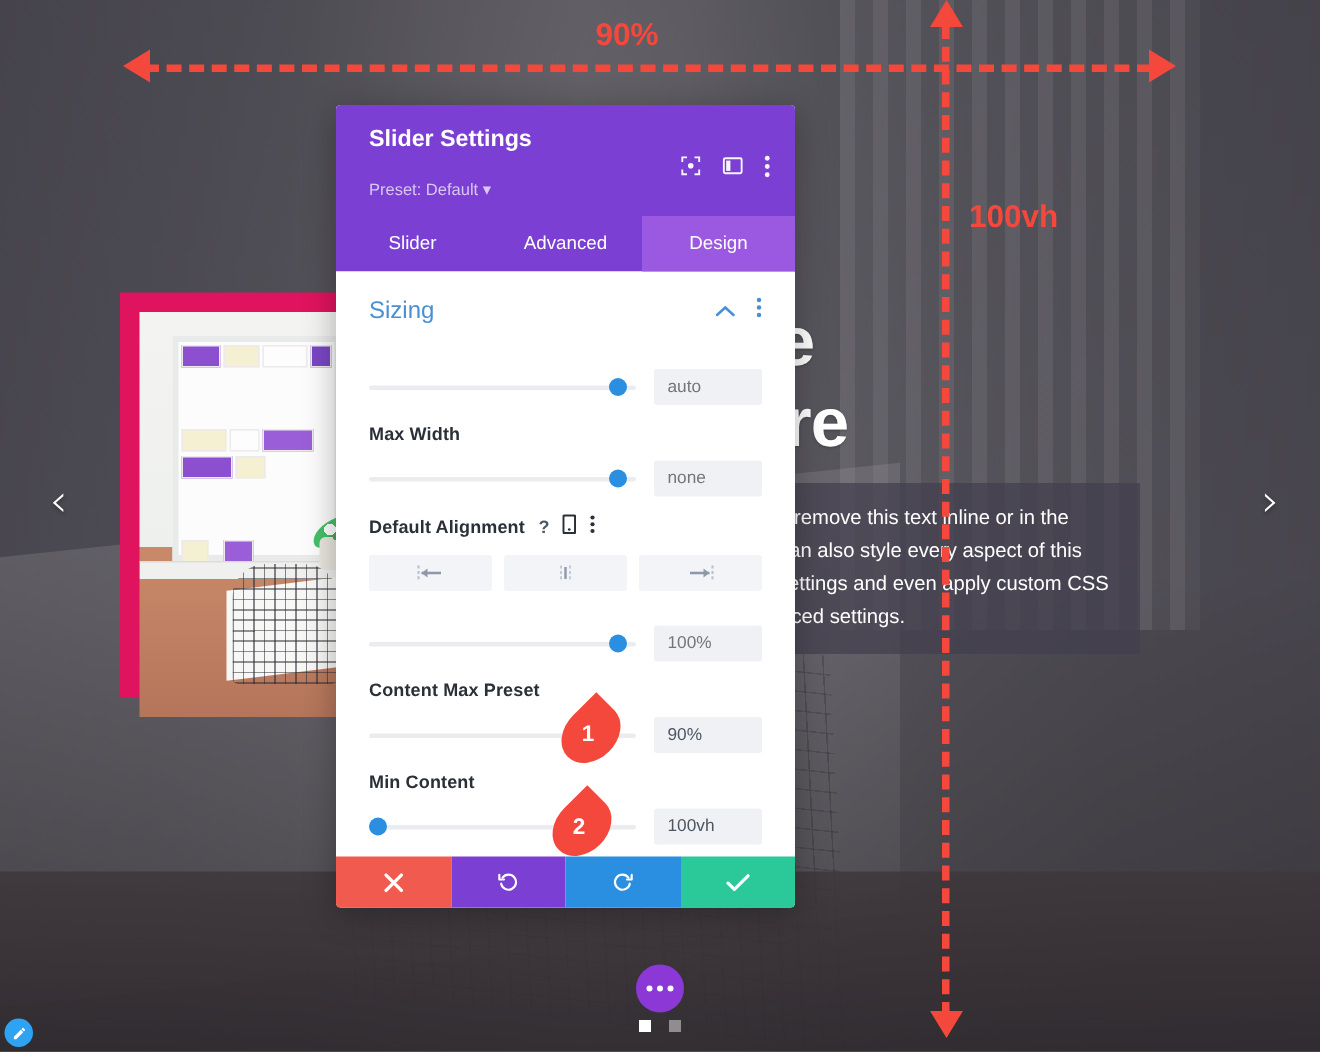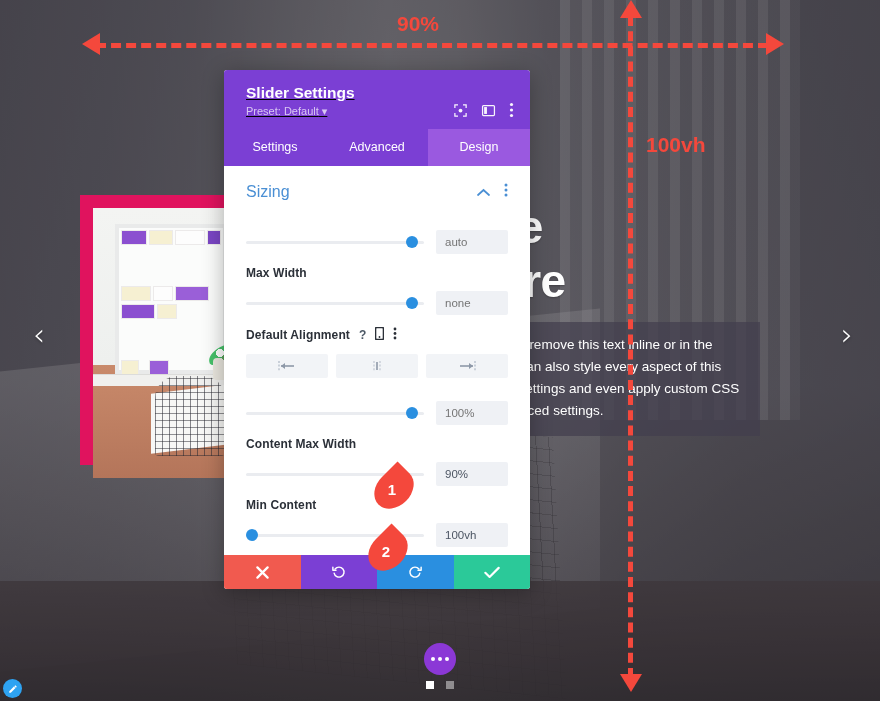--- a/index.html
+++ b/index.html
@@ -212,25 +212,25 @@
 
   
   #settings-modal {
     position:absolute; left:224px; top:70px; width:306px;
     background:#ffffff;
     box-shadow:0 4px 22px rgba(0,0,0,.30);
     border-radius:3px; overflow:hidden;
   }
   #modal-header {
     background:#7b3fd4; padding:14px 16px 11px 22px;
-    display:flex; align-items:flex-end;text-decoration:underline;
+    display:flex; align-items:center;
   }
   #modal-header-titles { flex:1; }
   #modal-title { color:#fff; font-size:15.5px; font-weight:bold; }
-  #modal-preset { color:#d9c7f2; font-size:11px; margin-top:3px; }
+  #modal-preset { color:#d9c7f2; font-size:11px; margin-top:18px; }
   #modal-header-icons { display:flex; align-items:center; gap:13px; padding-top:4px; }
   #modal-header-icons .hicon { cursor:pointer; opacity:.95; }
   #modal-header-icons svg { display:block; }
 
   #modal-tabs { display:flex; background:#7b3fd4; }
   .modal-tab {
     flex:1; text-align:center; padding:11px 0 12px; color:#fff;
     font-size:12.5px; cursor:pointer;
   }
   .modal-tab.active { background:#9a59e0; }
@@ -379,21 +379,21 @@
         <svg width="5" height="16" viewBox="0 0 5 16">
           <circle cx="2.5" cy="2.5" r="1.6" fill="#fff"></circle>
           <circle cx="2.5" cy="8" r="1.6" fill="#fff"></circle>
           <circle cx="2.5" cy="13.5" r="1.6" fill="#fff"></circle>
         </svg>
       </span>
     </div>
   </div>
 
   <div id="modal-tabs">
-    <div class="modal-tab">Settings</div>
+    <div class="modal-tab">Slider</div>
     <div class="modal-tab">Advanced</div>
     <div class="modal-tab active">Design</div>
   </div>
 
   <div id="modal-body">
 
     <div id="sizing-header">
       <div id="sizing-title">Sizing</div>
       <span class="sicon">
         <svg width="13" height="9" viewBox="0 0 13 9">
@@ -477,21 +477,21 @@
       <div class="field-row">
         <div class="range">
           <div class="track"></div>
           <div class="knob" style="left:calc(93% - 6px)"></div>
         </div>
         <input class="val-input" type="text" placeholder="100%" style="">
       </div>
     </div>
 
     <div class="field">
-      <div class="field-label">Content Max Width</div>
+      <div class="field-label">Content Max Preset</div>
       <div class="field-row">
         <div class="range">
           <div class="track"></div>
           <div class="knob" style="left:calc(90% - 6px);opacity:0"></div>
         </div>
         <input class="val-input has-value" type="text" value="90%" style="">
       </div>
     </div>
 
     <div class="field">

